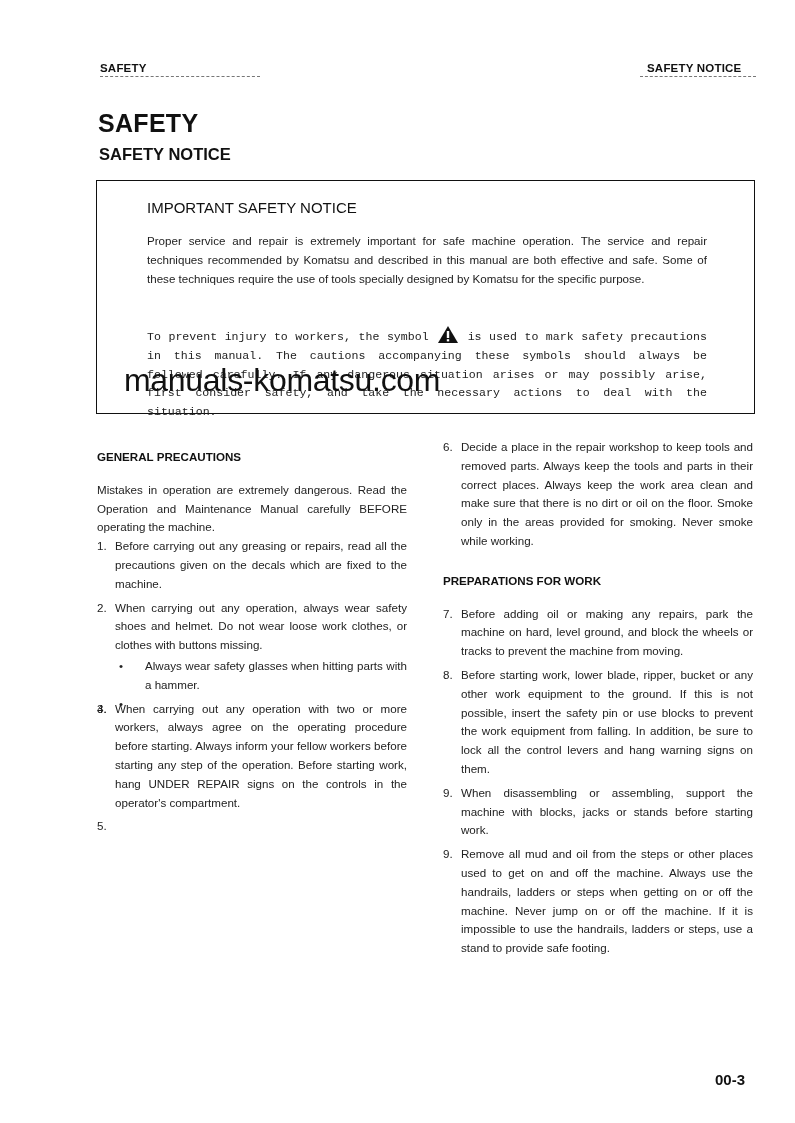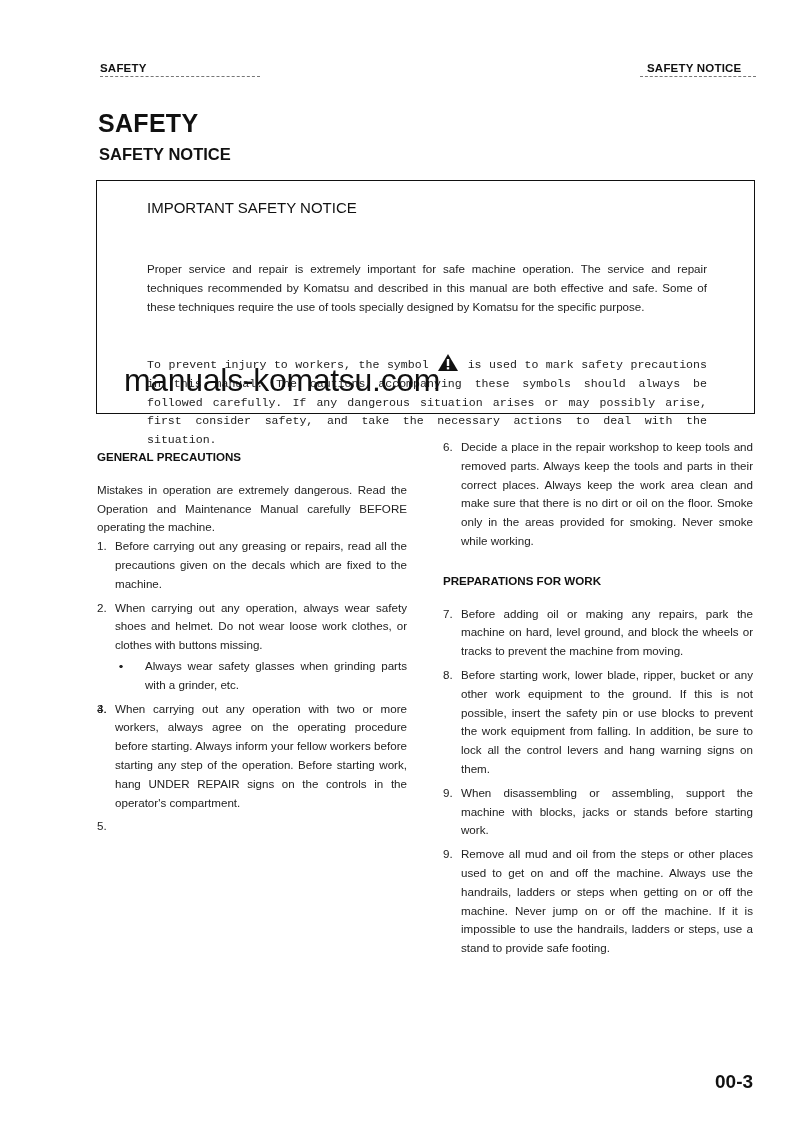--- a/index.html
+++ b/index.html
@@ -9,39 +9,39 @@
   .hdr { position: absolute; top: 62px; font-size: 11.5px; font-weight: bold; letter-spacing: 0.2px; }
   .hdr-left { left: 100px; }
   .hdr-right { left: 647px; }
   .hdr-rule { position: absolute; top: 76px; height: 1px; border-top: 1px dashed #777; }
 
   .title-main { position: absolute; left: 98px; top: 109px; font-size: 25px; font-weight: bold; letter-spacing: 0.3px; }
   .title-sub { position: absolute; left: 99px; top: 145px; font-size: 16.5px; font-weight: bold; }
 
   .notice-box { position: absolute; left: 96px; top: 180px; width: 659px; height: 234px; border: 1.5px solid #111; }
   .notice-title { position: absolute; left: 147px; top: 199px; font-size: 15px; font-weight: normal; }
-  .notice-p { position: absolute; left: 147px; width: 560px; font-size: 11.6px; line-height: 18.8px; text-align: justify; color: #222; margin-top: 28px; }
+  .notice-p { position: absolute; left: 147px; width: 560px; font-size: 11.6px; line-height: 18.8px; text-align: justify; color: #222; }
   .notice-p1 { top: 232px; }
   .notice-p2 { top: 326px; font-family: Liberation Mono, monospace; }
   .warn-icon { display: inline-block; width: 20px; height: 17px; vertical-align: -3px; margin: 0 2px; }
 
   .watermark { position: absolute; left: 124px; top: 362px; font-size: 32px; color: #111; letter-spacing: -0.3px; font-family: "Liberation Sans", sans-serif; }
 
   .col { position: absolute; width: 310px; font-size: 11.6px; line-height: 18.8px; color: #222; }
   .col-left { left: 97px; top: 448px; }
   .col-right { left: 443px; top: 438px; }
   .sec-head { font-weight: bold; font-size: 11.6px; margin-bottom: 14px; color: #111; }
   .intro { text-align: justify; }
   .item { position: relative; padding-left: 18px; text-align: justify; margin-bottom: 5px; }
   .item .num { position: absolute; left: 0; top: 0; }
   .bullet { position: relative; padding-left: 30px; text-align: justify; }
   .bullet .dot { position: absolute; left: 4px; top: 0; }
   .spacer-sec { height: 16px; }
 
-  .page-no { position: absolute; left: 715px; top: 1071px; font-size: 19px; font-weight: bold; }
+  .page-no { position: absolute; left: 715px; top: 1071px; font-size: 15px; font-weight: bold; }
 </style>
 </head>
 <body>
 
 <div class="hdr hdr-left">SAFETY</div>
 <div class="hdr hdr-right">SAFETY NOTICE</div>
 <div class="hdr-rule" style="left:100px;width:160px;"></div>
 <div class="hdr-rule" style="left:640px;width:116px;"></div>
 
 <div class="title-main">SAFETY</div>
@@ -71,24 +71,24 @@
   <div class="item">
     <span class="num">1.</span>
     <span>Before carrying out any greasing or repairs, read all the precautions given on the decals which are fixed to the machine.</span>
   </div>
 
   <div class="item">
     <span class="num">2.</span>
     <div>When carrying out any operation, always wear safety shoes and helmet. Do not wear loose work clothes, or clothes with buttons missing.</div>
     <div class="bullet" style="margin-top:2px;">
       <span class="dot">•</span>
+      <span>Always wear safety glasses when hitting parts with a hammer.</span>
     </div>
     <div class="bullet">
       <span class="dot">•</span>
-      <span>Always wear safety glasses when grinding parts with a grinder, etc.</span>
     </div>
   </div>
 
   <div class="item">
     <span class="num">3.</span>
   </div>
 
   <div class="item">
     <span class="num">4.</span>
     <span>When carrying out any operation with two or more workers, always agree on the operating procedure before starting. Always inform your fellow workers before starting any step of the operation. Before starting work, hang UNDER REPAIR signs on the controls in the operator's compartment.</span>

